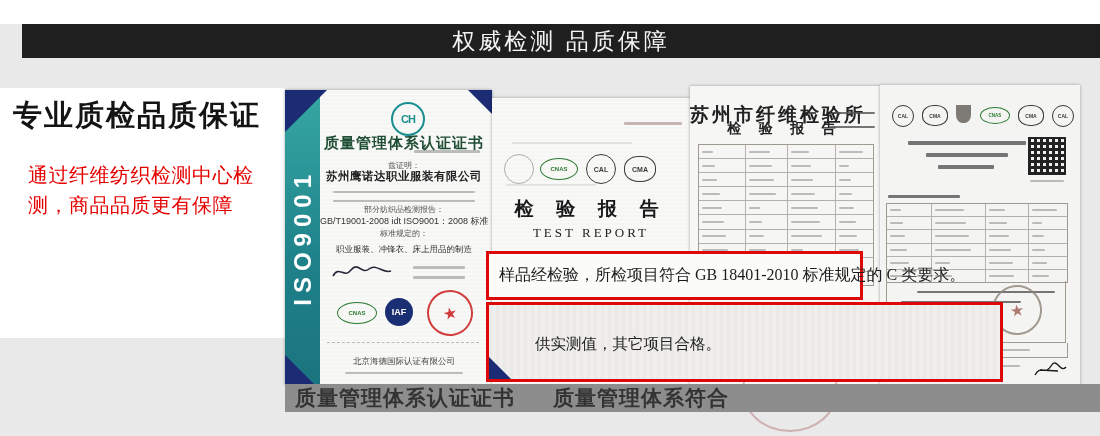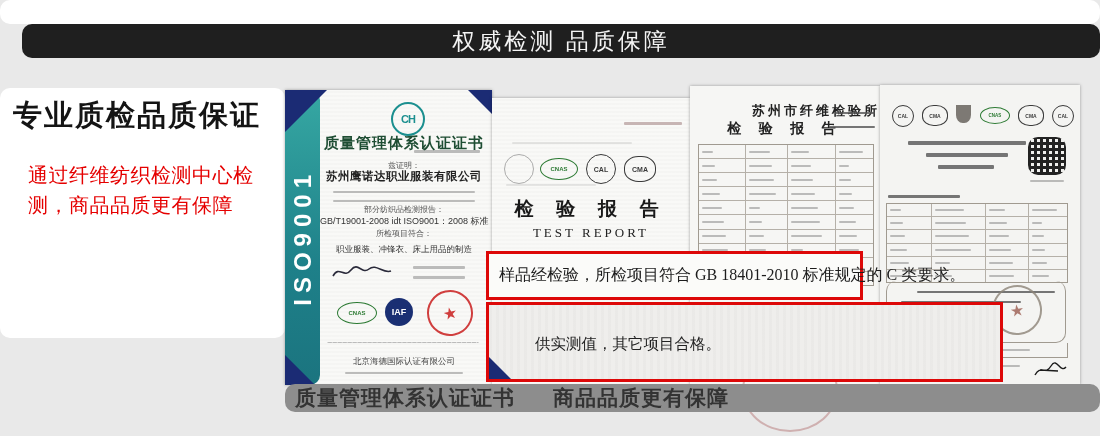--- a/index.html
+++ b/index.html
@@ -1,18 +1,18 @@
 <!DOCTYPE html>
 <html><head>
 <meta charset="utf-8">
 <style>
   html,body{margin:0;padding:0;}
   .page{position:relative;width:1100px;height:436px;background:#e9e9e9;overflow:hidden;
         font-family:"Liberation Sans","DejaVu Sans",sans-serif;}
-  .abs{position:absolute;border-radius:10px;}
+  .abs{position:absolute;}
   .serif{font-family:"Liberation Serif","DejaVu Serif",serif;}
   
   .top-white{left:0;top:0;width:1100px;height:24px;background:#ffffff;}
   .black-bar{left:22px;top:24px;right:0;height:34px;background:#1f1f1f;display:flex;align-items:center;justify-content:center;}
   .black-bar span{color:#f5f5f5;font-size:23px;letter-spacing:3px;}
   
   .left-panel{left:0;top:88px;width:285px;height:250px;background:#ffffff;}
   .intro-title{left:13px;top:96px;width:265px;font-size:29px;font-weight:bold;color:#141414;letter-spacing:2px;white-space:nowrap;}
   .intro-desc{left:28px;top:160px;width:240px;font-size:20px;line-height:30px;color:#e50000;letter-spacing:0.5px;}
   
@@ -38,21 +38,21 @@
   .iaf-circle{background:#1a2f73;border-radius:50%;color:#fff;display:flex;align-items:center;justify-content:center;font-weight:bold;}
   .red-seal{border:2.5px solid #cc2b2b;border-radius:50%;color:#cc2b2b;display:flex;align-items:center;justify-content:center;transform:rotate(-12deg);opacity:.9;}
   .dashed-sep{border-top:1px dashed #bbb;}
   
   .ring{border:1.5px solid #3a3a3a;border-radius:50%;display:flex;align-items:center;justify-content:center;color:#3a3a3a;font-weight:bold;}
   .seal-ghost{border:1.5px solid #999;border-radius:50%;opacity:.8;}
   
   .doc2-title{left:0;top:98px;width:100%;text-align:center;font-size:19px;font-weight:bold;color:#1a1a1a;letter-spacing:9px;white-space:nowrap;}
   .doc2-sub{left:0;top:127px;width:100%;text-align:center;font-size:13px;color:#222;letter-spacing:3px;white-space:nowrap;}
   
-  .doc3-org{left:0;top:16px;width:100%;text-align:right;font-size:13px;font-weight:bold;color:#222;letter-spacing:3px;white-space:nowrap;}
+  .doc3-org{left:0;top:16px;width:100%;text-align:left;font-size:19px;font-weight:bold;color:#222;letter-spacing:3px;white-space:nowrap;}
   .doc3-title{left:0;top:34px;width:100%;text-align:center;font-size:14px;font-weight:bold;color:#222;letter-spacing:7px;white-space:nowrap;}
   .gen-table{position:absolute;display:flex;flex-direction:column;border:1px solid #a09a90;}
   .trow{display:flex;flex:1 1 auto;border-bottom:1px solid #b5b0a8;}
   .trow:last-child{border-bottom:none;}
   .tcell{border-right:1px solid #b5b0a8;display:flex;align-items:center;padding-left:3px;box-sizing:border-box;flex-grow:0;flex-shrink:0;}
   .tcell:last-child{border-right:none;}
   .stamp-arc{border:2px solid #b06a6a;border-radius:50%;opacity:.45;}
   
   .qr{background:repeating-linear-gradient(0deg,#222 0 3px,transparent 3px 6px),
                repeating-linear-gradient(90deg,#222 0 3px,#f0f0ee 3px 6px);}
@@ -96,21 +96,21 @@
 
     <div class="abs cqm-logo">CH</div>
     <div class="abs cert-title serif">质量管理体系认证证书</div>
     <i class="ph abs" style="right:12px;top:60px;width:66px;"></i>
     <div class="abs cert-small" style="top:70px;">兹证明：</div>
     <div class="abs cert-company">苏州鹰诺达职业服装有限公司</div>
     <i class="ph abs" style="left:48px;top:101px;width:142px;height:2px;"></i>
     <i class="ph abs" style="left:48px;top:110px;width:142px;height:2px;"></i>
     <div class="abs cert-small" style="top:114px;">部分纺织品检测报告：</div>
     <div class="abs cert-small" style="top:125px;font-size:9px;color:#333;">GB/T19001-2008 idt ISO9001：2008 标准</div>
-    <div class="abs cert-small" style="top:138px;">所检项目符合：</div>
+    <div class="abs cert-small" style="top:138px;">标准规定的：</div>
     <div class="abs cert-small" style="top:154px;font-size:8.5px;color:#333;">职业服装、冲锋衣、床上用品的制造</div>
 
     <svg class="sig-svg" style="left:46px;top:173px;" width="62" height="18" viewBox="0 0 62 18">
       <path d="M2,13 C8,2 13,16 20,7 S31,12 38,6 S52,11 60,8" stroke="#2a2a3a" stroke-width="1.6" fill="none"></path>
     </svg>
     <i class="ph abs" style="left:128px;top:176px;width:52px;"></i>
     <i class="ph abs" style="left:128px;top:186px;width:52px;"></i>
 
     <div class="abs cnas-oval" style="left:52px;top:212px;width:38px;height:20px;font-size:6px;">CNAS</div>
     <div class="abs iaf-circle" style="left:100px;top:208px;width:28px;height:28px;font-size:9px;">IAF</div>
@@ -412,16 +412,16 @@
   <div class="callout callout1 serif">
     <span>样品经检验，所检项目符合 GB 18401-2010 标准规定的 C 类要求。</span>
   </div>
   <div class="callout callout2 serif">
     <div class="l" style="left:10px;top:29px;margin-left:36px;">供实测值，其它项目合格。</div>
     <div class="tri box2-tri"></div>
   </div>
 
   <div class="abs caption serif">
     <span class="cap-1">质量管理体系认证证书</span>
-    <span class="cap-2">商品品质更有保障</span>
+    <span class="cap-2">质量管理体系符合</span>
   </div>
 
 </div>
 
 </body></html>

